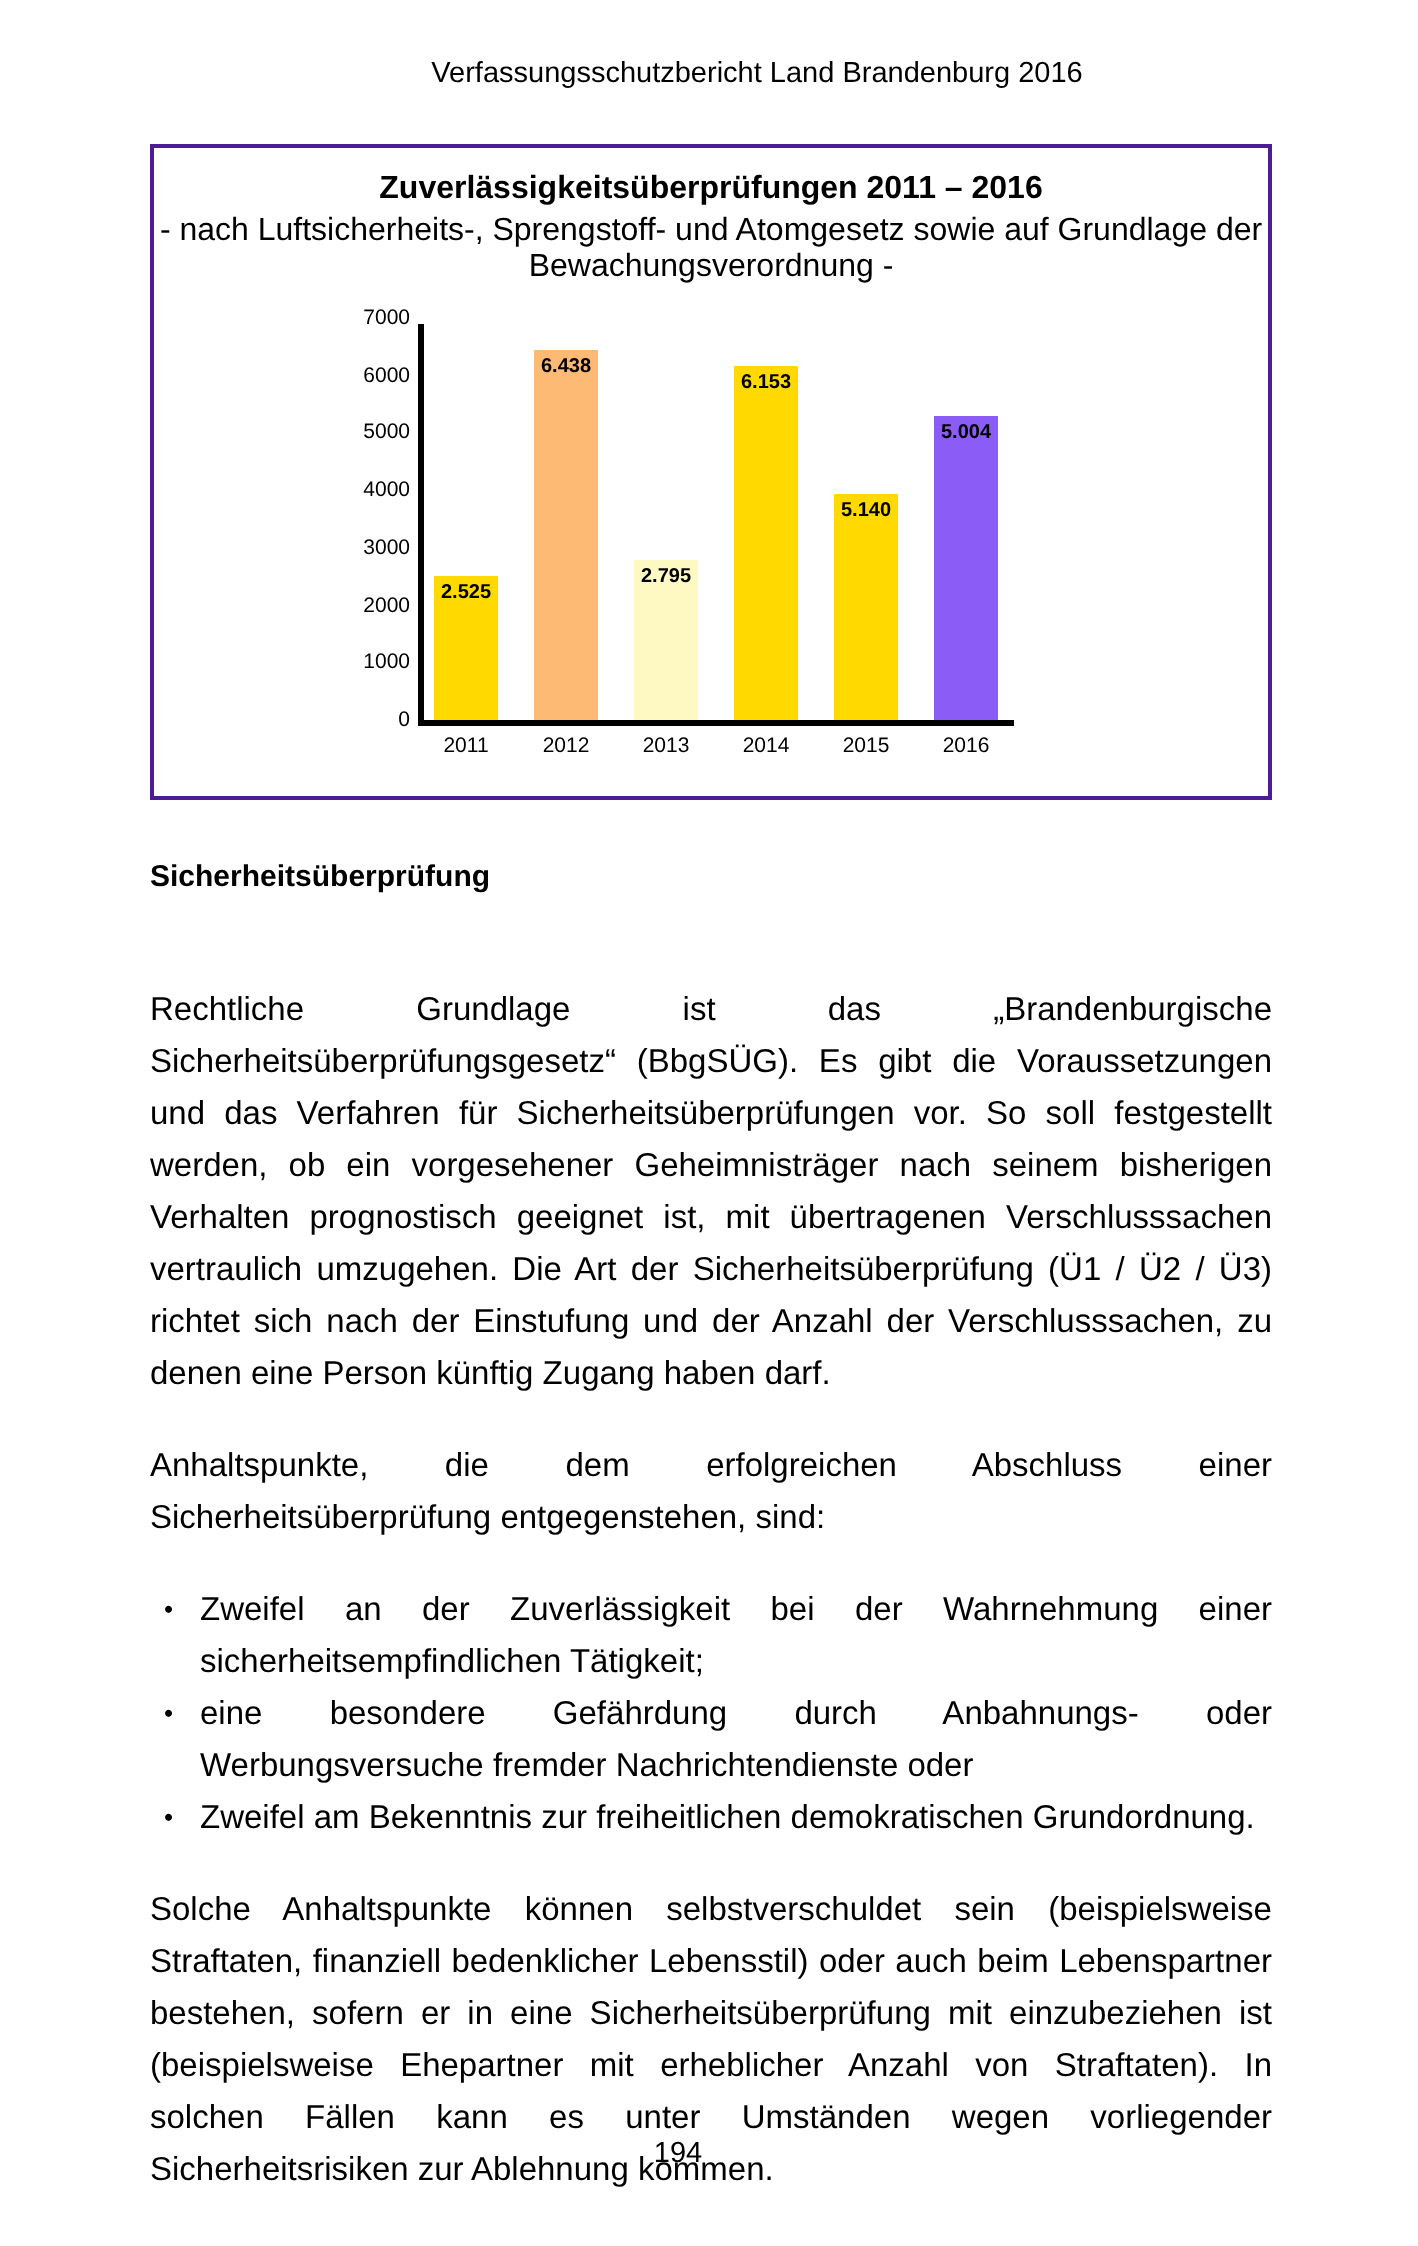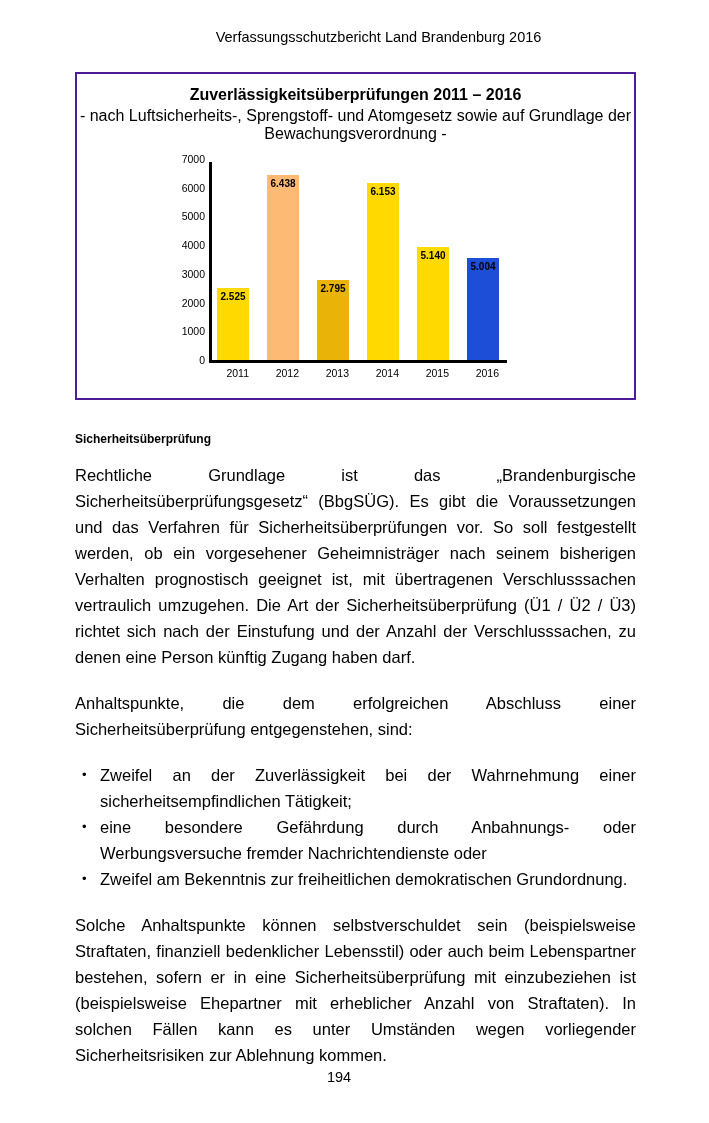--- a/index.html
+++ b/index.html
@@ -38,28 +38,28 @@
   }
   .bar { width:32px; position:relative; }
   .bar-label {
     position:absolute; top:3px; left:-4px; right:-4px;
     text-align:center; font-size:10px; font-weight:bold; color:#000;
   }
   .xlabels {
     position:absolute; left:5px; top:calc(100% + 7px);
     display:flex; gap:18px;
   }
-  .xlabel { width:32px; text-align:right; font-size:10.5px; }
+  .xlabel { width:32px; text-align:center; font-size:10.5px; }
   
   .content {
     position:absolute; left:75px; top:426px; width:561px;
     font-size:16.5px; line-height:26px;
   }
   .section-heading {
-    font-size:12px; font-weight:bold; margin-bottom:10px;
+    font-size:15px; font-weight:bold; margin-bottom:40px;
   }
   .content p { text-align:justify; margin-bottom:20px; }
   .bullet-list { list-style:none; margin-bottom:20px; }
   .bullet-list li {
     position:relative; padding-left:25px; text-align:justify;
   }
   .bullet-list li::before {
     content:"\2022"; position:absolute; left:7px; top:0;
     font-size:13px;
   }
@@ -78,30 +78,30 @@
   <div class="chart-subtitle">- nach Luftsicherheits-, Sprengstoff- und Atomgesetz sowie auf Grundlage der Bewachungsverordnung -</div>
   <div class="plot">
     <div></div>
     <div class="bars">
         <div class="bar" style="height: 72.5036px; background: rgb(255, 217, 0);">
           <div class="bar-label">2.525</div>
         </div>
         <div class="bar" style="height: 184.863px; background: #fdba74;">
           <div class="bar-label">6.438</div>
         </div>
-        <div class="bar" style="height: 80.2564px; background: #eab308;">
+        <div class="bar" style="height: 80.2564px; background: #fef9c3;">
           <div class="bar-label">2.795</div>
         </div>
         <div class="bar" style="height: 176.679px; background: rgb(255, 217, 0);">
           <div class="bar-label">6.153</div>
         </div>
         <div class="bar" style="height: 113px; background: rgb(255, 217, 0);">
           <div class="bar-label">5.140</div>
         </div>
-        <div class="bar" style="height: 102px; background: #1d4ed8;">
+        <div class="bar" style="height: 152px; background: #8b5cf6;">
           <div class="bar-label">5.004</div>
         </div>
       </div>
     <div class="xlabels">
         <div class="xlabel">2011</div>
         <div class="xlabel">2012</div>
         <div class="xlabel">2013</div>
         <div class="xlabel">2014</div>
         <div class="xlabel">2015</div>
         <div class="xlabel">2016</div>

